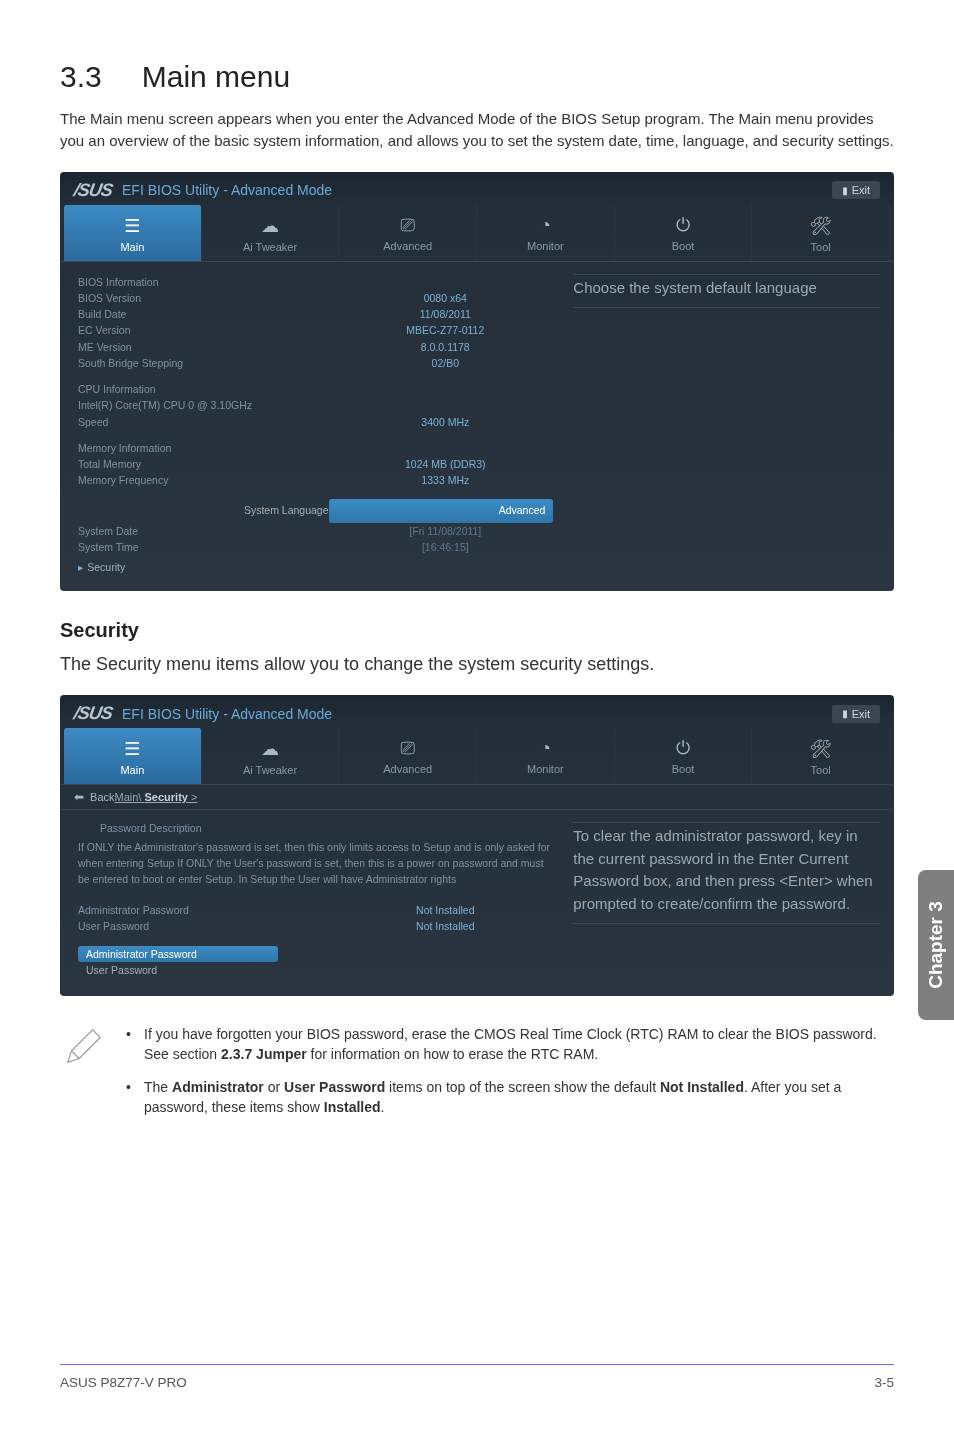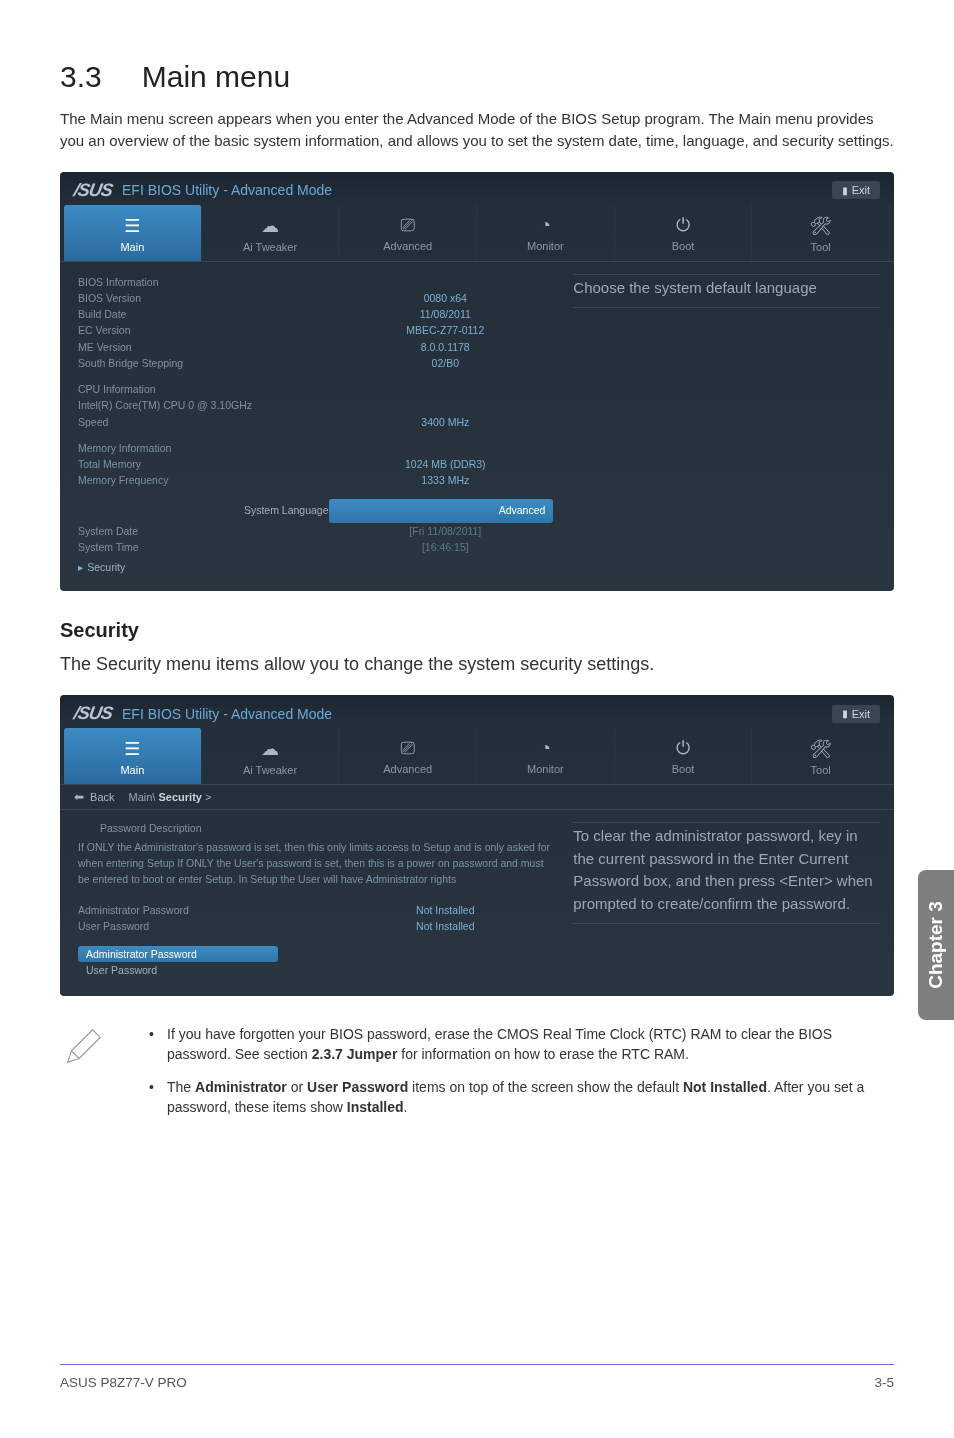--- a/index.html
+++ b/index.html
@@ -135,21 +135,21 @@
   .submenu-arrow { color: #7bb0d4; margin-right: 4px; }
   .back-bar {
     display: flex;
     align-items: center;
     border-bottom: 1px solid #3a4550;
     padding: 5px 14px;
     color: #aab8c4;
     font-size: 11px;
   }
   .back-arrow { margin-right: 6px; font-size: 12px; }
-  .crumb { margin-left: 14px; color: #9aa8b5; }
+  .crumb { color: #9aa8b5; text-decoration: underline; }
   .crumb .cur { font-weight: bold; color: #c8d2da; }
   .desc-text { color: #7e92a2; line-height: 1.5; margin-bottom: 14px; }
   .pw-header { color: #7e92a2; margin-bottom: 6px; padding-left: 22px; }
   .pw-sel {
     background: linear-gradient(180deg, #3d8bc4, #2e76ab);
     color: #fff;
     padding: 2px 8px;
     border-radius: 3px;
     display: inline-block;
     min-width: 200px;
@@ -164,21 +164,21 @@
     font-weight: bold;
   }
   .para {
     font-size: 18px;
     margin-bottom: 18px;
     line-height: 1.4;
   }
   .note-block {
     display: flex;
     align-items: flex-start;
-    gap: 43px;
+    gap: 20px;
     margin-top: 24px;
   }
   .note-icon {
     width: 46px; height: 46px;
     flex-shrink: 0;
   }
   .note-icon svg { width: 46px; height: 46px; stroke: #999; fill: none; stroke-width: 1.2; }
   .note-list { font-size: 14px; line-height: 1.45; }
   .note-list li { margin-bottom: 12px; list-style: none; position: relative; padding-left: 18px; }
   .note-list li::before { content: "•"; position: absolute; left: 0; top: 0; }

